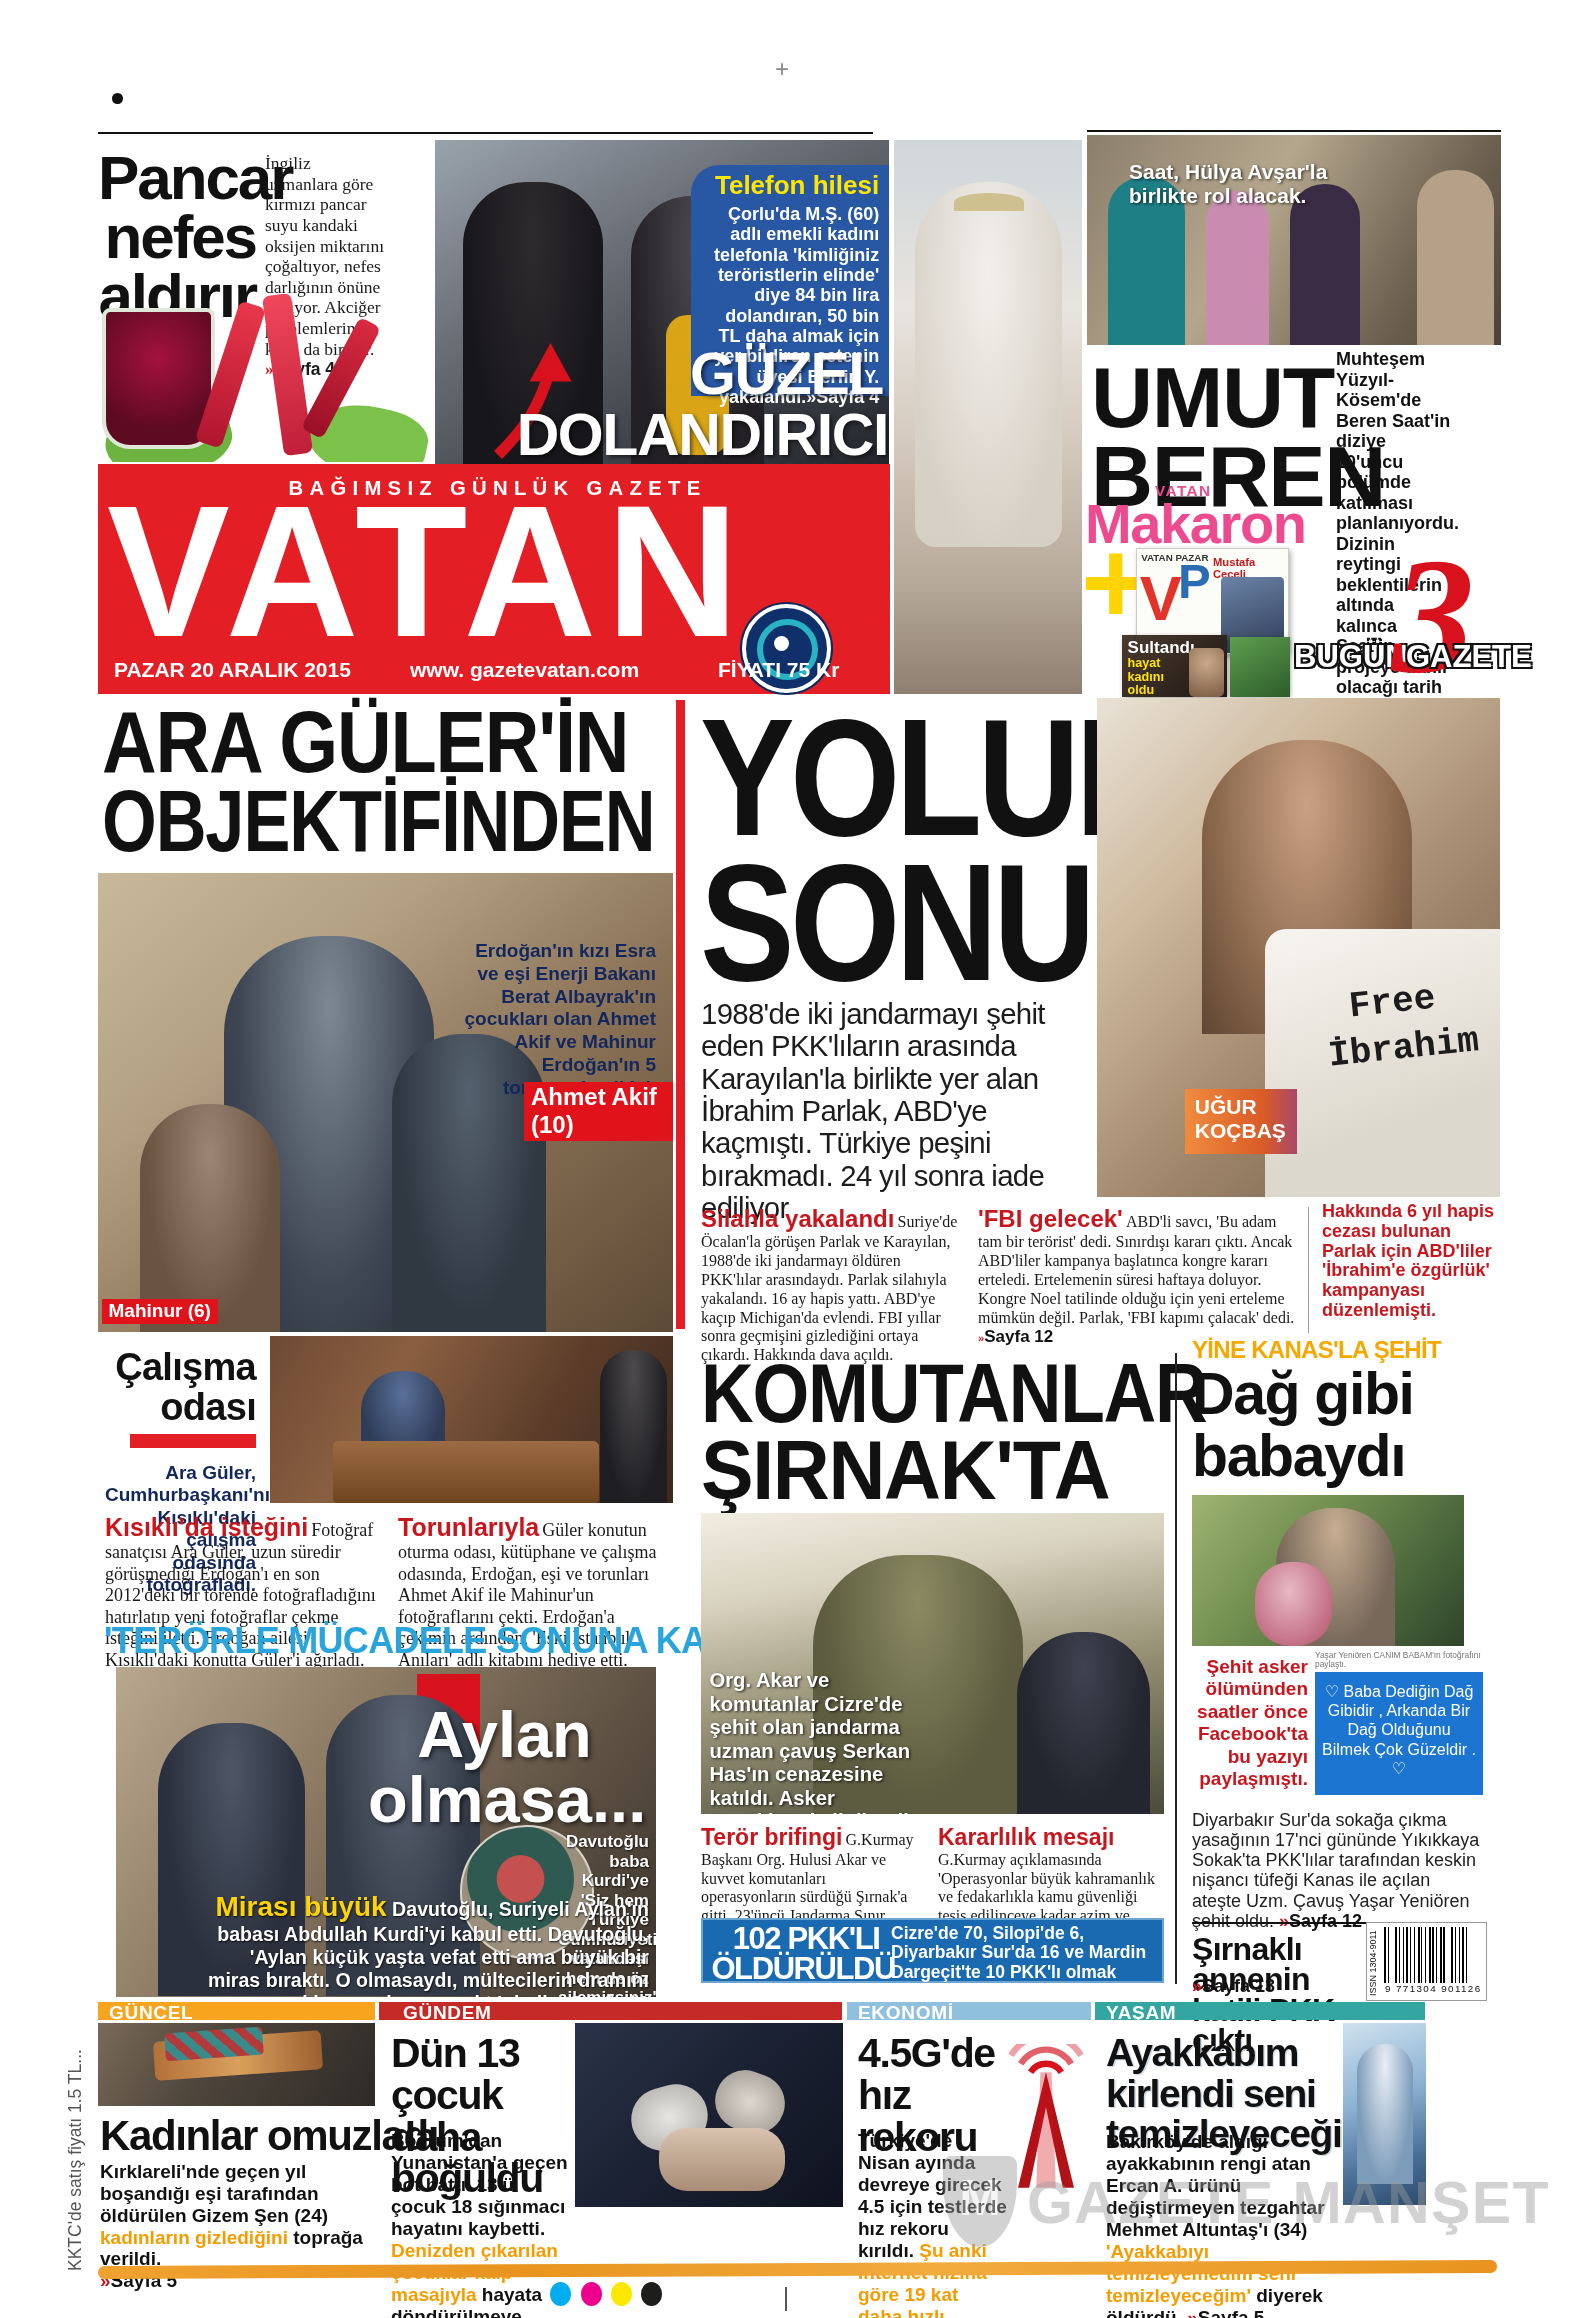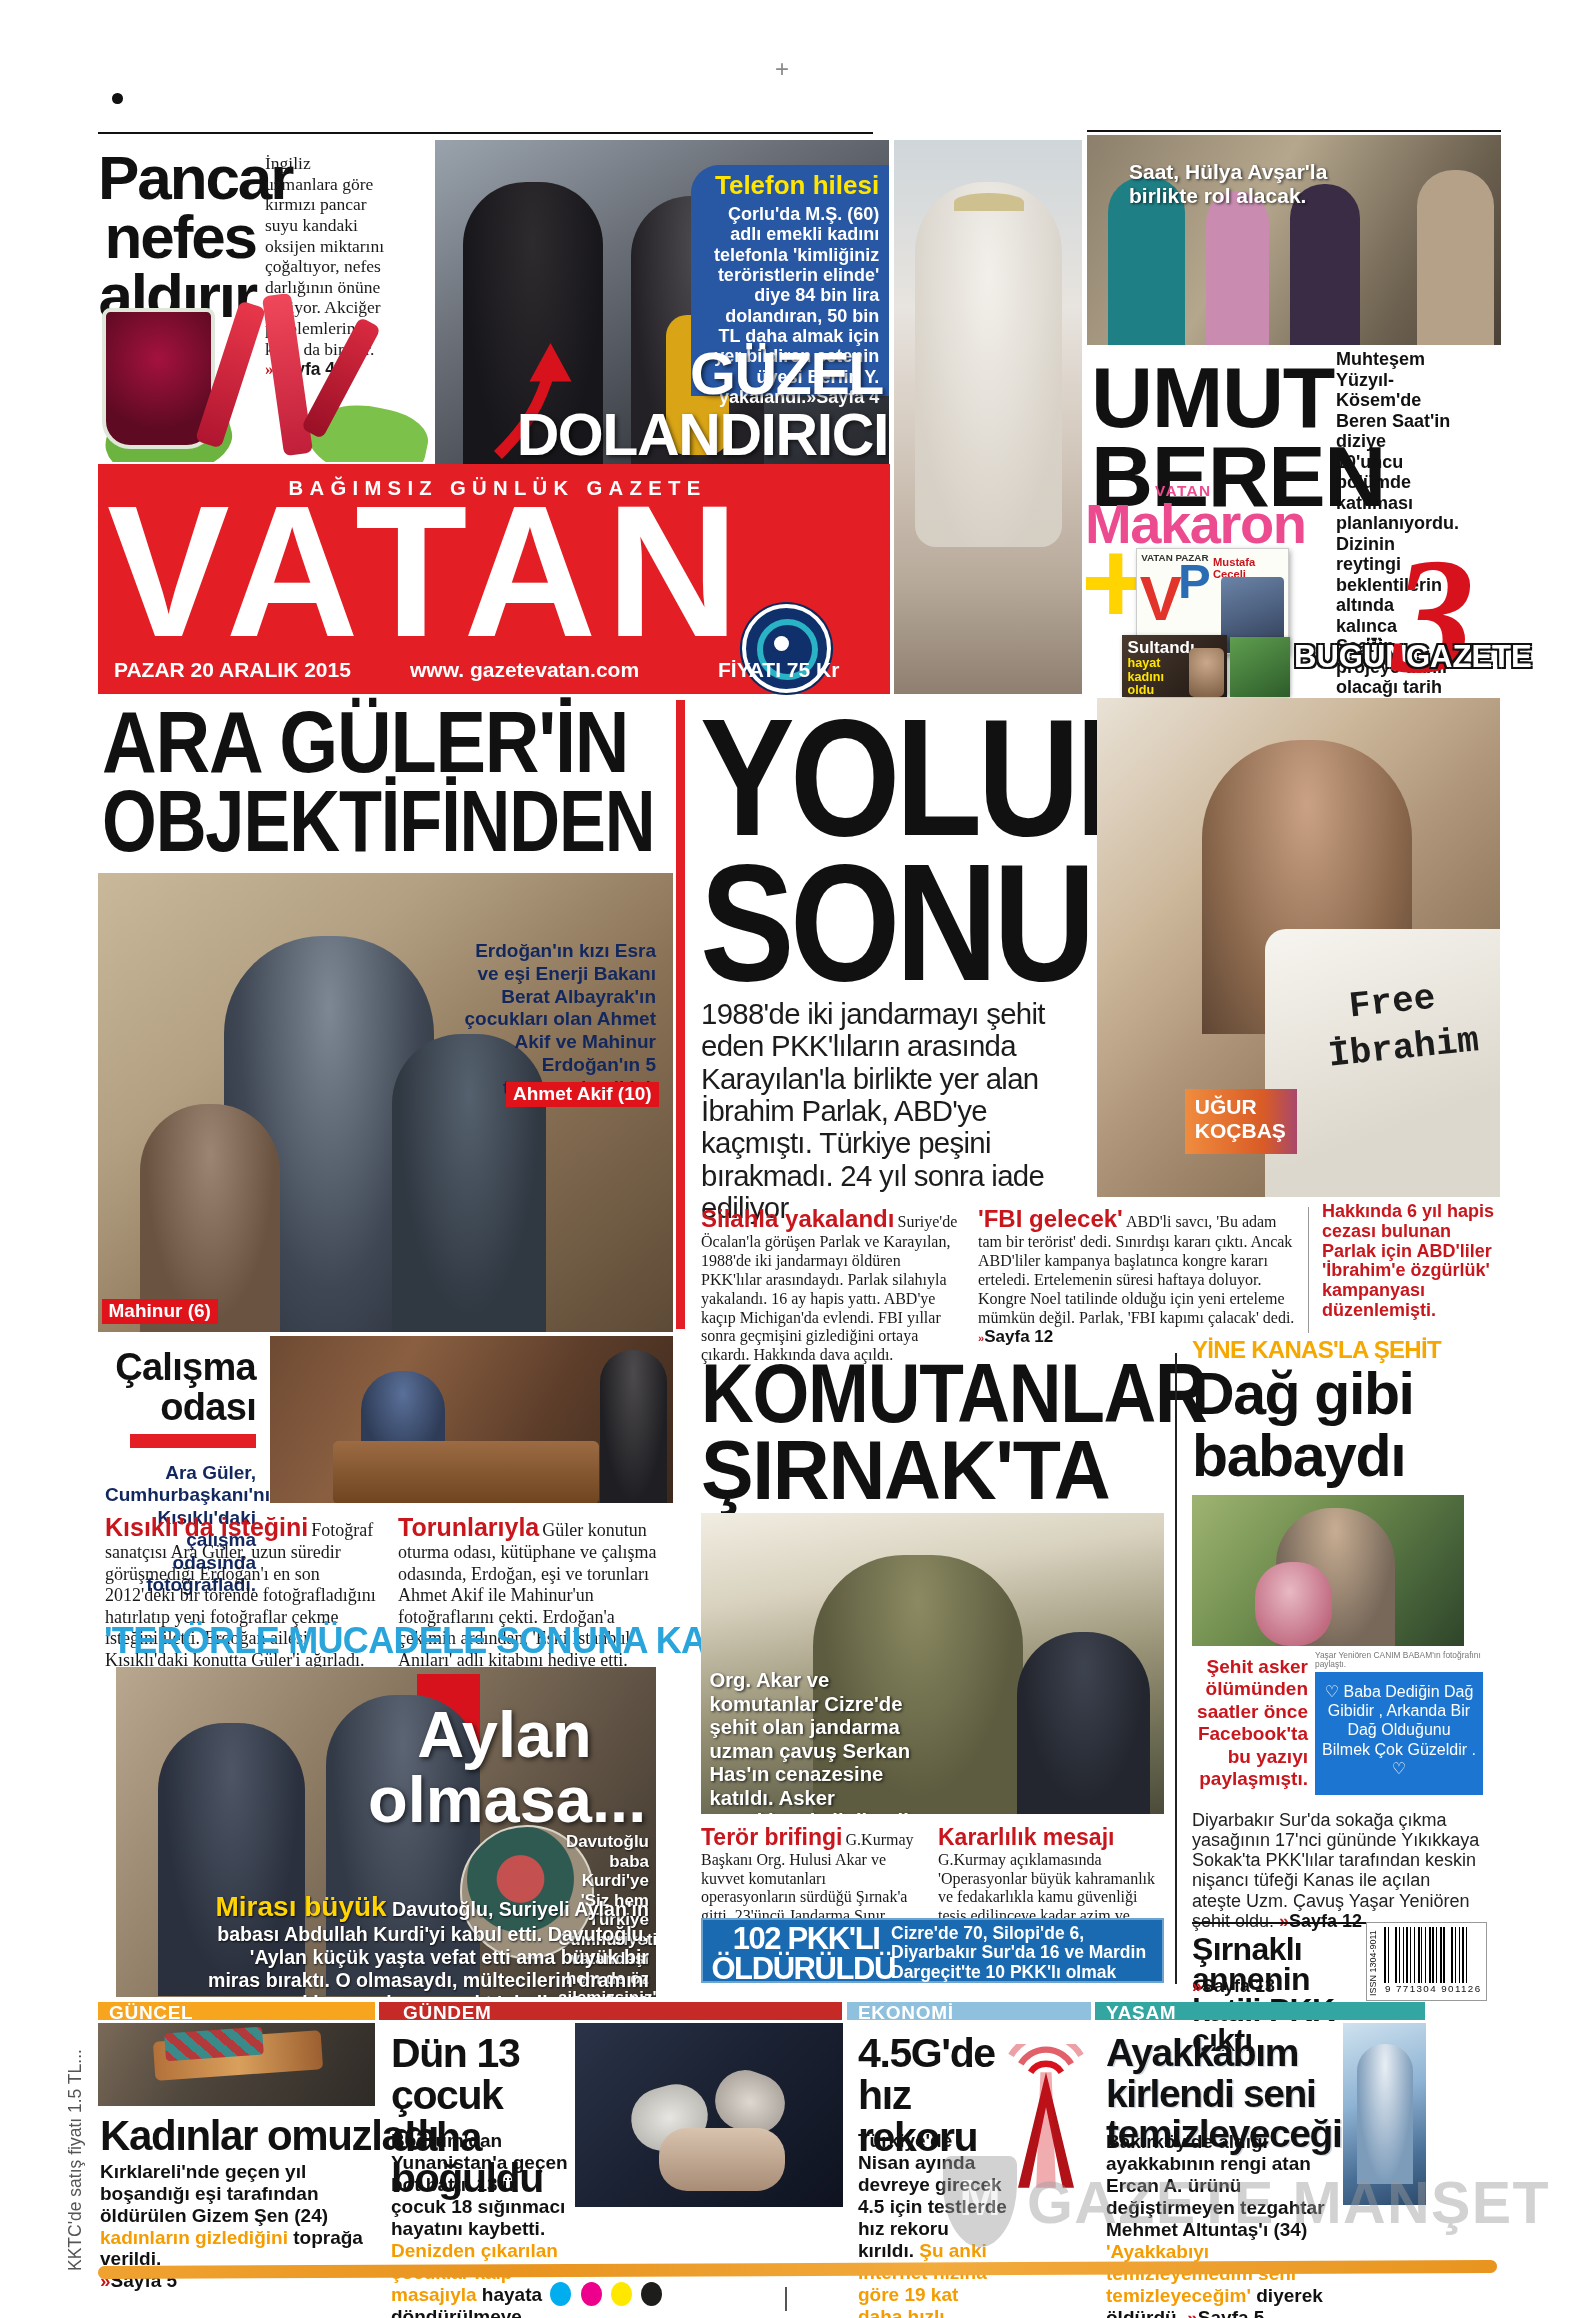--- a/index.html
+++ b/index.html
@@ -133,21 +133,21 @@
   </section>
 
   <section>
     <div class="ab hl nowrap" style="left:102px;top:698px;font-size:88px;line-height:1;transform:scaleX(.86);transform-origin:left top;">ARA GÜLER'İN</div>
     <div class="ab hl nowrap" style="left:102px;top:777px;font-size:88px;line-height:1;transform:scaleX(.8);transform-origin:left top;">OBJEKTİFİNDEN</div>
     <div class="ab" style="left:98px;top:873px;width:575px;height:459px;background:linear-gradient(140deg,#c9b89a 0%,#b3a083 30%,#8a7256 60%,#5d4a36 100%);overflow:hidden;">
       <div class="ab" style="left:126px;top:63px;width:210px;height:400px;background:radial-gradient(ellipse at 50% 18%,#7d8894,#3f4754 60%,#2b313c);border-radius:98px 98px 0 0;"></div>
       <div class="ab" style="left:294px;top:161px;width:154px;height:301px;background:radial-gradient(ellipse at 50% 20%,#55616e,#303842 65%);border-radius:70px 70px 0 0;"></div>
       <div class="ab" style="left:42px;top:231px;width:140px;height:231px;background:radial-gradient(ellipse at 50% 22%,#9c8572,#6a5340 65%);border-radius:67px 67px 0 0;"></div>
       <div class="ab b nav" style="left:351px;top:67px;width:207px;font-size:19px;line-height:1.2;text-align:right;color:#12275e;">Erdoğan'ın kızı Esra ve eşi Enerji Bakanı Berat Albayrak'ın çocukları olan Ahmet Akif ve Mahinur Erdoğan'ın 5 torunundan ikisi.</div>
-      <div class="ab tag" style="left:408px;top:209px;font-size:19px;">Ahmet Akif (10)</div>
+      <div class="ab tag" style="left:426px;top:209px;font-size:24px;">Ahmet Akif (10)</div>
       <div class="ab tag" style="left:3.5px;top:426px;font-size:19px;">Mahinur (6)</div>
     </div>
   </section>
 
   <div class="ab" style="left:676px;top:700px;width:9px;height:629px;background:#e31e24;"></div>
 
   <section>
     <div class="ab hl nowrap" style="left:700px;top:694px;font-size:167px;line-height:1;letter-spacing:-5.6px;transform:scaleX(.85);transform-origin:left top;">YOLUN</div>
     <div class="ab hl nowrap" style="left:700px;top:839px;font-size:167px;line-height:1;letter-spacing:-5.6px;transform:scaleX(.85);transform-origin:left top;">SONU</div>
 

